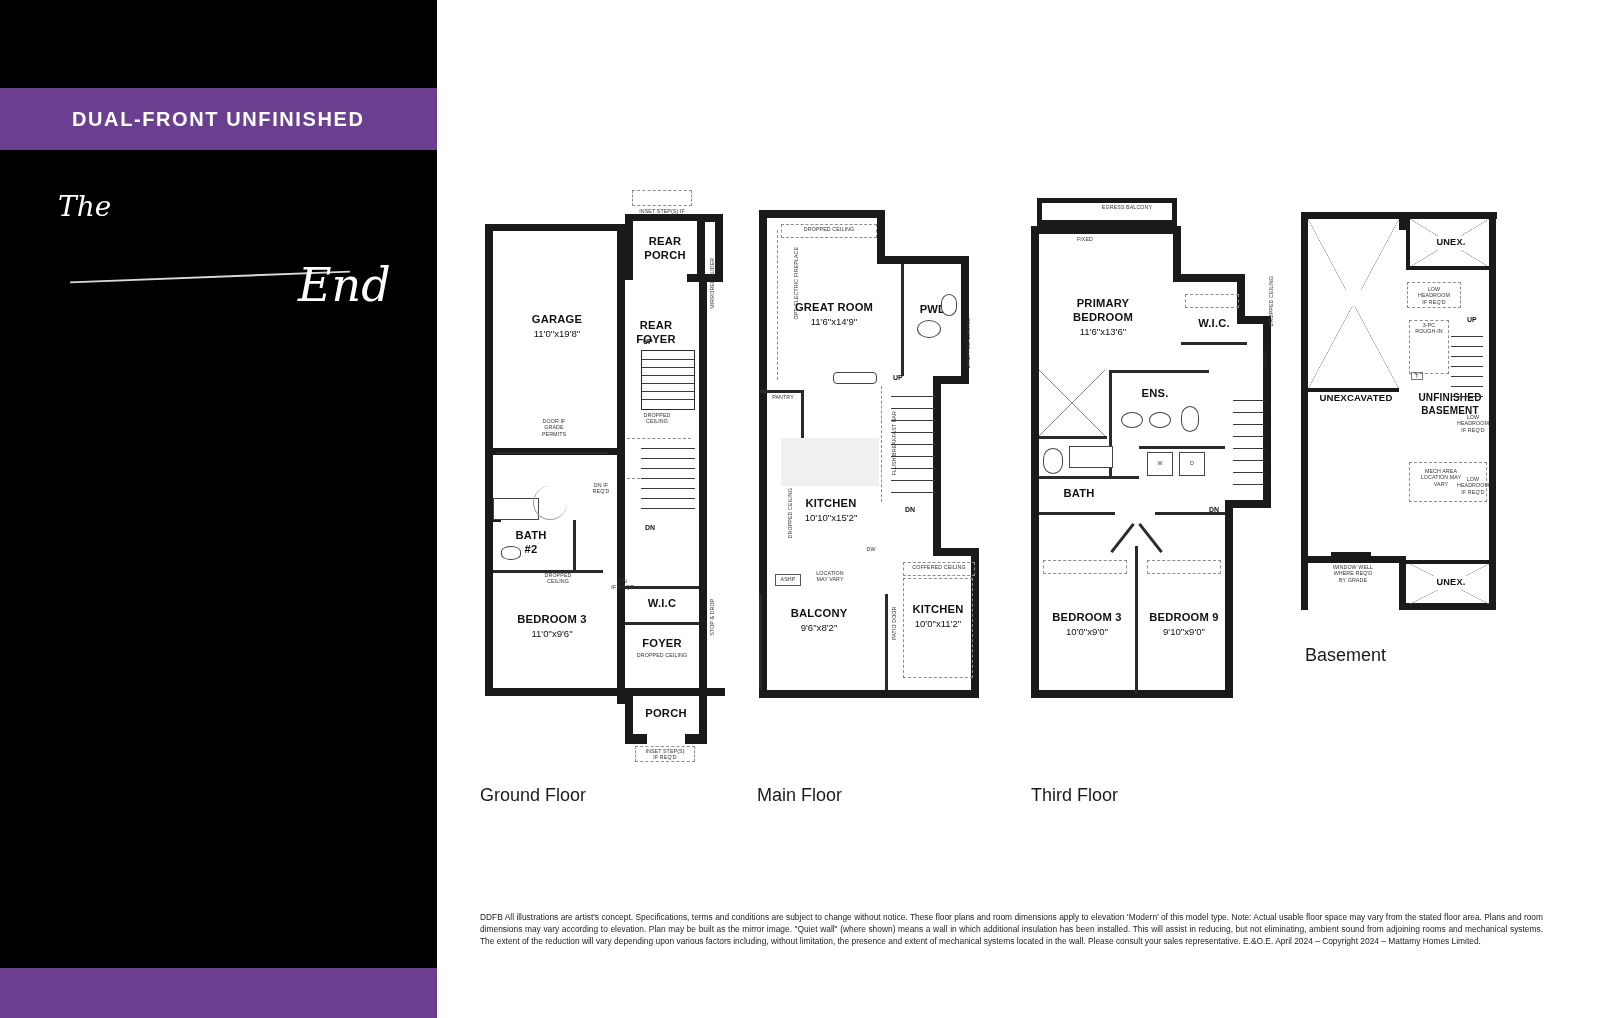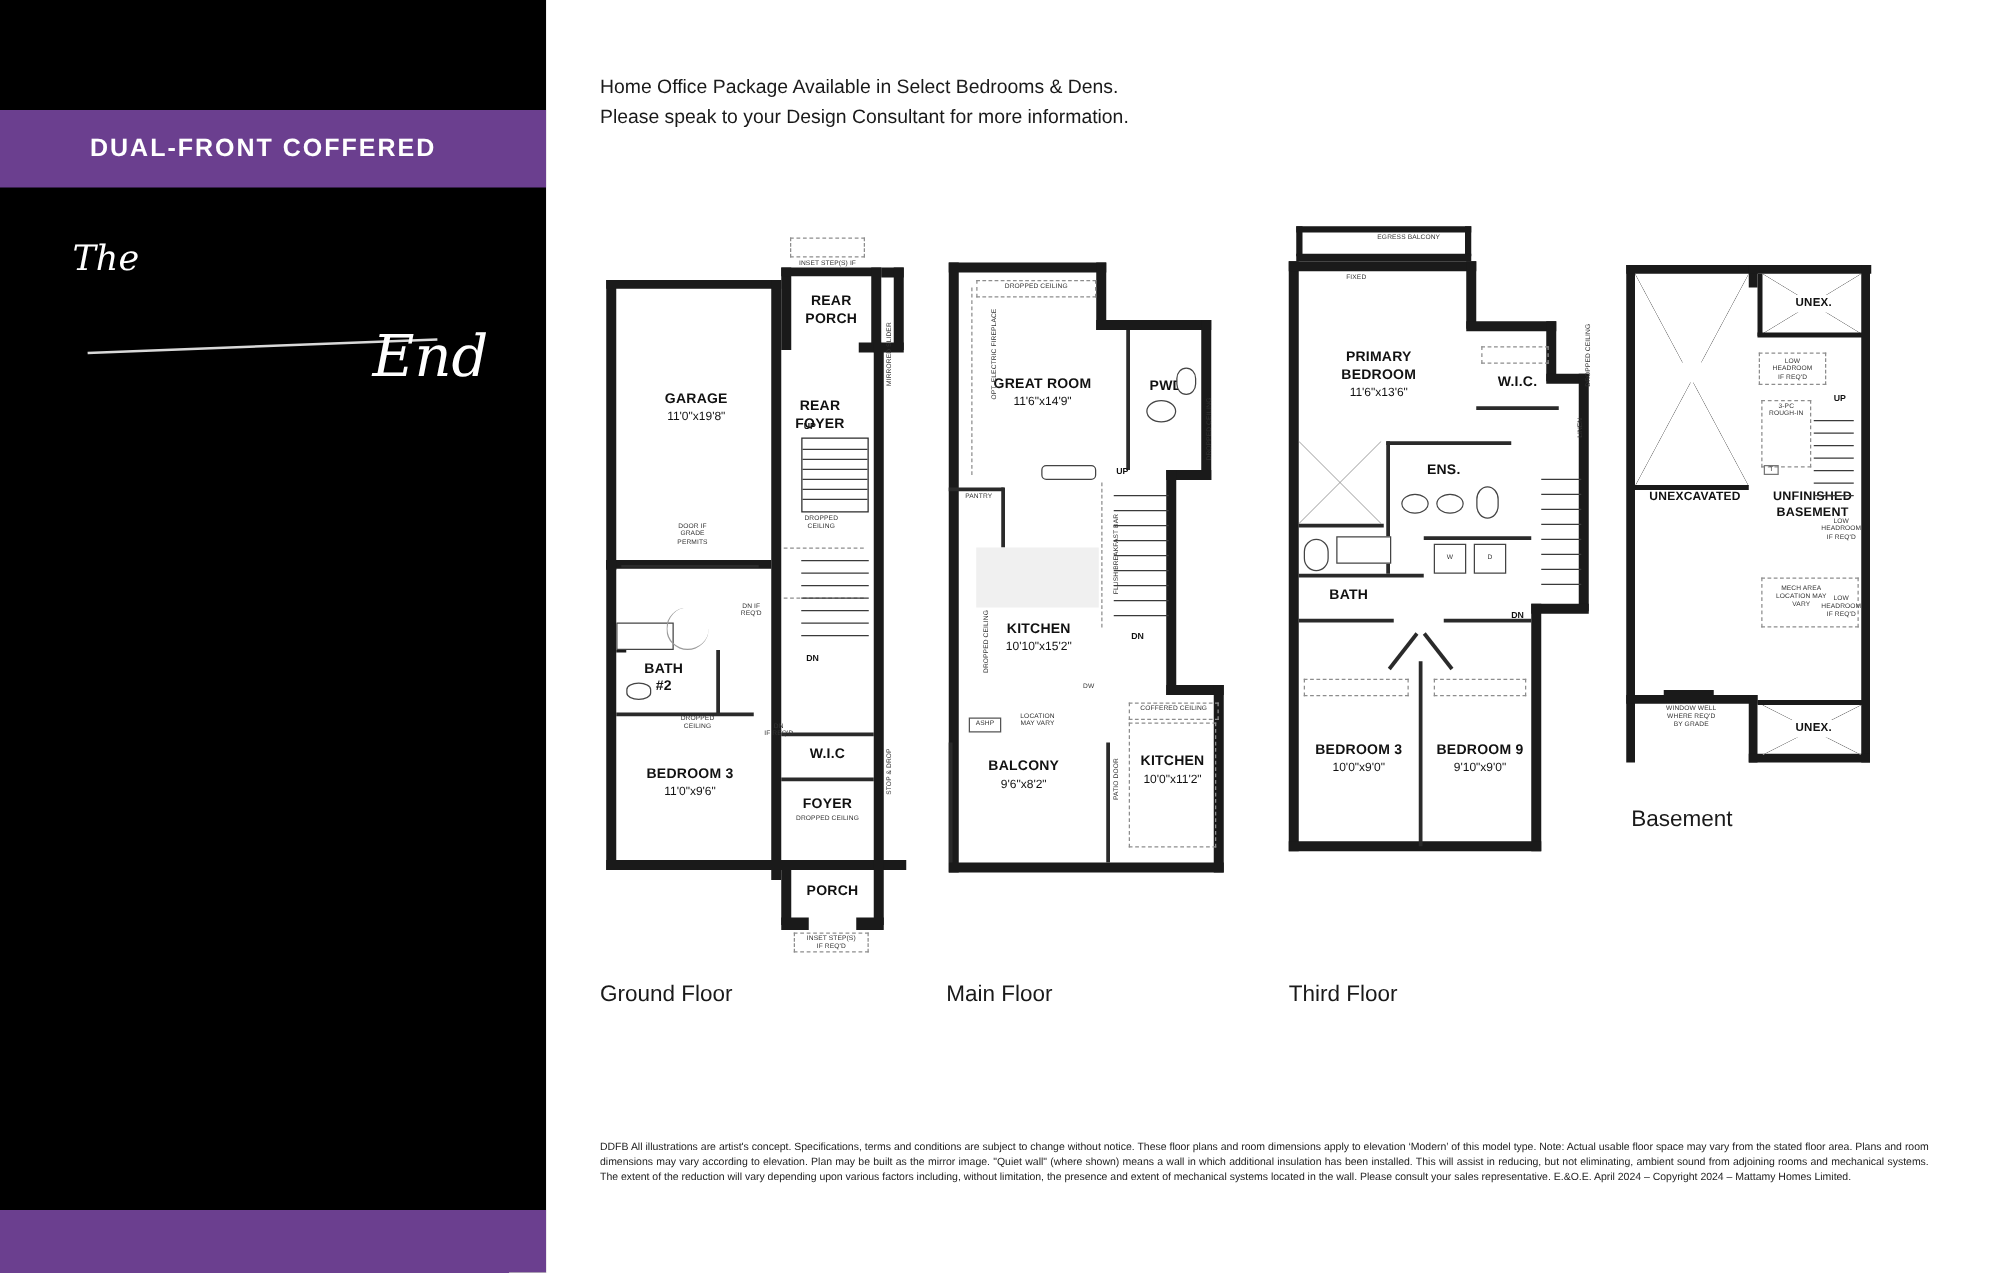--- a/index.html
+++ b/index.html
@@ -141,38 +141,34 @@
     position:absolute; border: 1px solid #9a9a9a; border-radius: 50%;
     clip-path: polygon(0 0, 100% 0, 100% 100%, 0 100%);
   }
 </style>
 </head>
 <body>
 
 <div id="left-panel">
   <div id="purple-band">
   </div>
-  <div id="purple-band-text">DUAL-FRONT COFFERED</div>
+  <div id="purple-band-text">DUAL-FRONT UNFINISHED</div>
 
   <div id="script-name">
     <div class="ln" id="script-the">The</div>
     <div class="ln" id="script-end">End</div>
     <div id="script-underline"></div>
   </div>
 
 
   <div id="purple-foot"></div>
 </div>
 
 <div id="right-panel">
 
-  <div id="note">
-    <div>Home Office Package Available in Select Bedrooms &amp; Dens.</div>
-    <div>Please speak to your Design Consultant for more information.</div>
-  </div>
 
   <div class="plan" id="plan-ground" style="left:40px; top:190px; width:305px; height:575px;">
 
     <div class="dash" style="left:155px; top:0px; width:60px; height:16px;"></div>
     <div class="tiny" style="left:155px; top:18px; width:60px;" style2="">INSET STEP(S)
 IF REQ'D</div>
 
     <div class="w" style="left:148px; top:24px; width:8px; height:66px;"></div>
     <div class="w" style="left:148px; top:24px; width:80px; height:7px;"></div>
     <div class="w" style="left:220px; top:24px; width:8px; height:66px;"></div>
@@ -342,21 +338,21 @@
     <div class="dash" style="left:148px; top:388px; width:70px; height:100px;"></div>
 
     <div class="wl" style="left:4px; top:404px; width:3px; height:96px;"></div>
     <div class="lbl" style="left:16px; top:416px; width:96px;">BALCONY</div>
     <div class="dim" style="left:16px; top:432px; width:96px;">9'6"x8'2"</div>
     <div class="tiny rot" style="left:108px; top:430px; width:62px;">PATIO DOOR</div>
     <div class="wl" style="left:130px; top:404px; width:3px; height:96px;"></div>
   </div>
   <div class="floor-caption" style="left:320px; top:785px;">Main Floor</div>
 
-  <div class="plan" id="plan-third" style="left:592px; top:173px; width:260px; height:520px;">
+  <div class="plan" id="plan-third" style="left:592px; top:190px; width:260px; height:520px;">
 
     <div class="w" style="left:8px; top:8px; width:140px; height:5px;"></div>
     <div class="w" style="left:8px; top:8px; width:5px; height:24px;"></div>
     <div class="w" style="left:143px; top:8px; width:5px; height:24px;"></div>
     <div class="tiny" style="left:50px; top:14px; width:96px;">EGRESS BALCONY</div>
     <div class="w" style="left:8px; top:30px; width:140px; height:6px;"></div>
 
     <div class="w" style="left:2px; top:36px; width:8px; height:472px;"></div>
     <div class="w" style="left:2px; top:36px; width:150px; height:8px;"></div>
     <div class="w" style="left:144px; top:36px; width:8px; height:54px;"></div>

